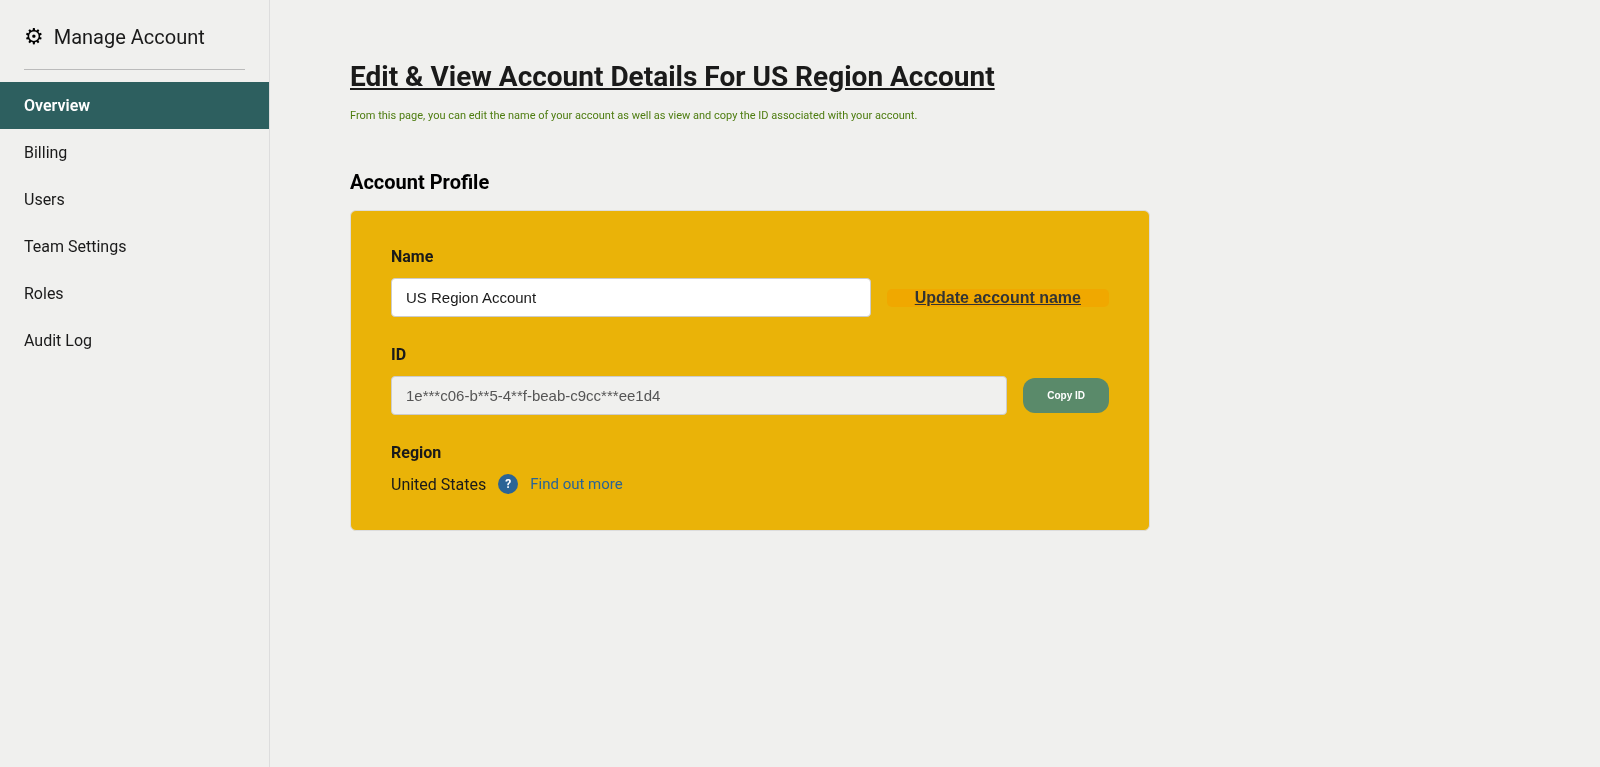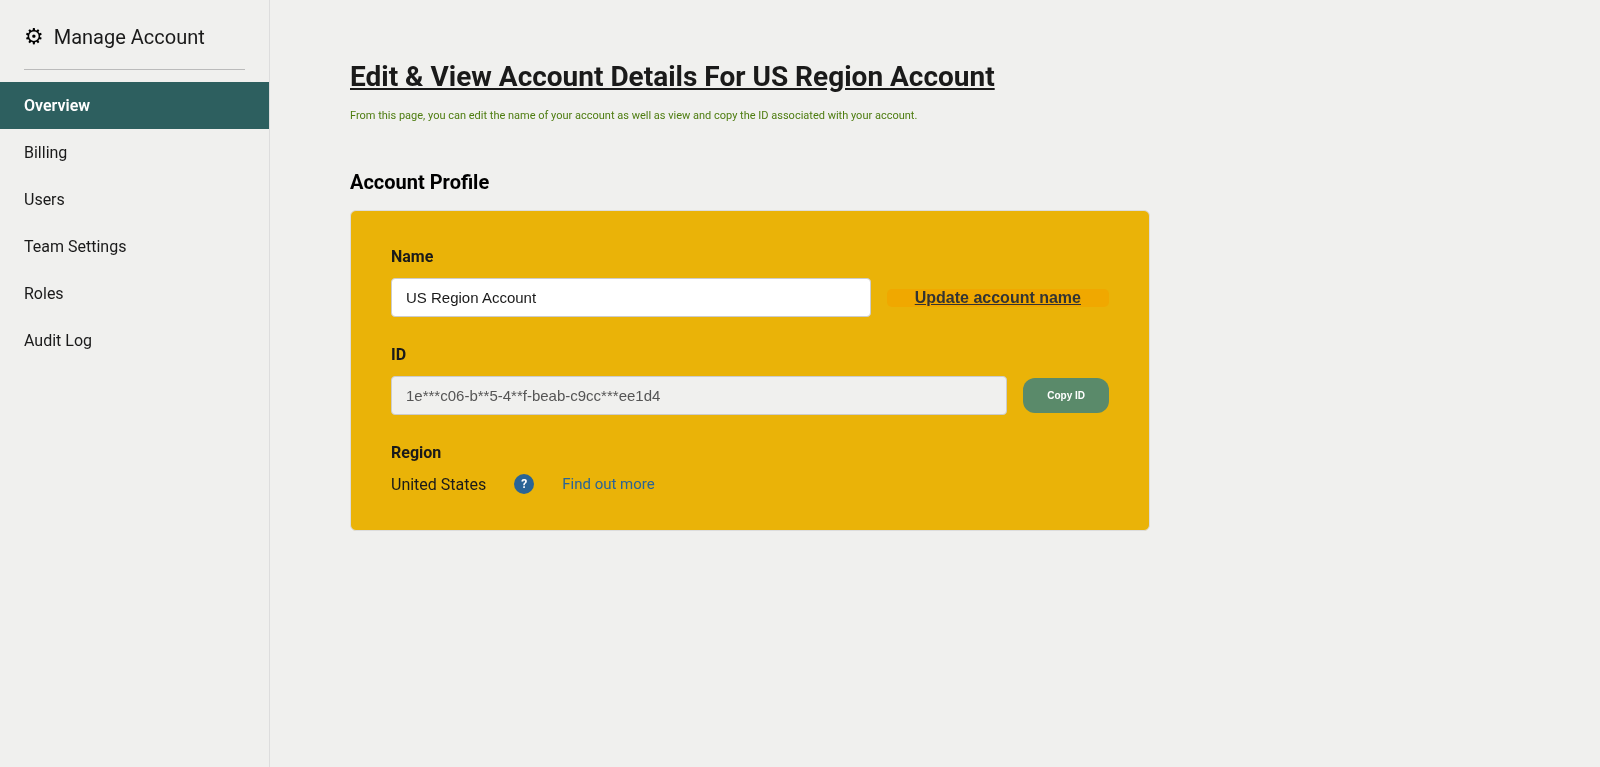--- a/index.html
+++ b/index.html
@@ -157,21 +157,21 @@
       font-weight: 600;
       border: none;
       border-radius: 12px;
       cursor: pointer;
       white-space: nowrap;
     }
 
     .region-row {
       display: flex;
       align-items: center;
-      gap: 28px;
+      gap: 12px;
       margin-top: 4px;
     }
 
     .region-text {
       font-size: 16px;
       color: #1a1a1a;
     }
 
     .help-icon {
       display: inline-flex;

